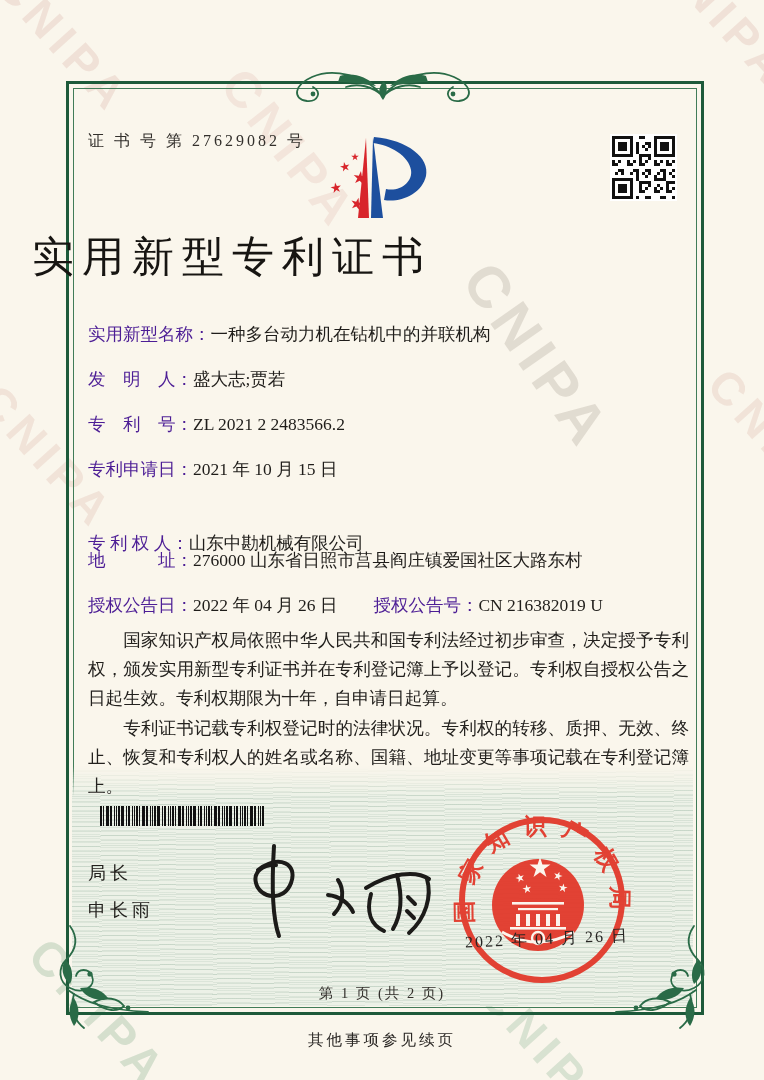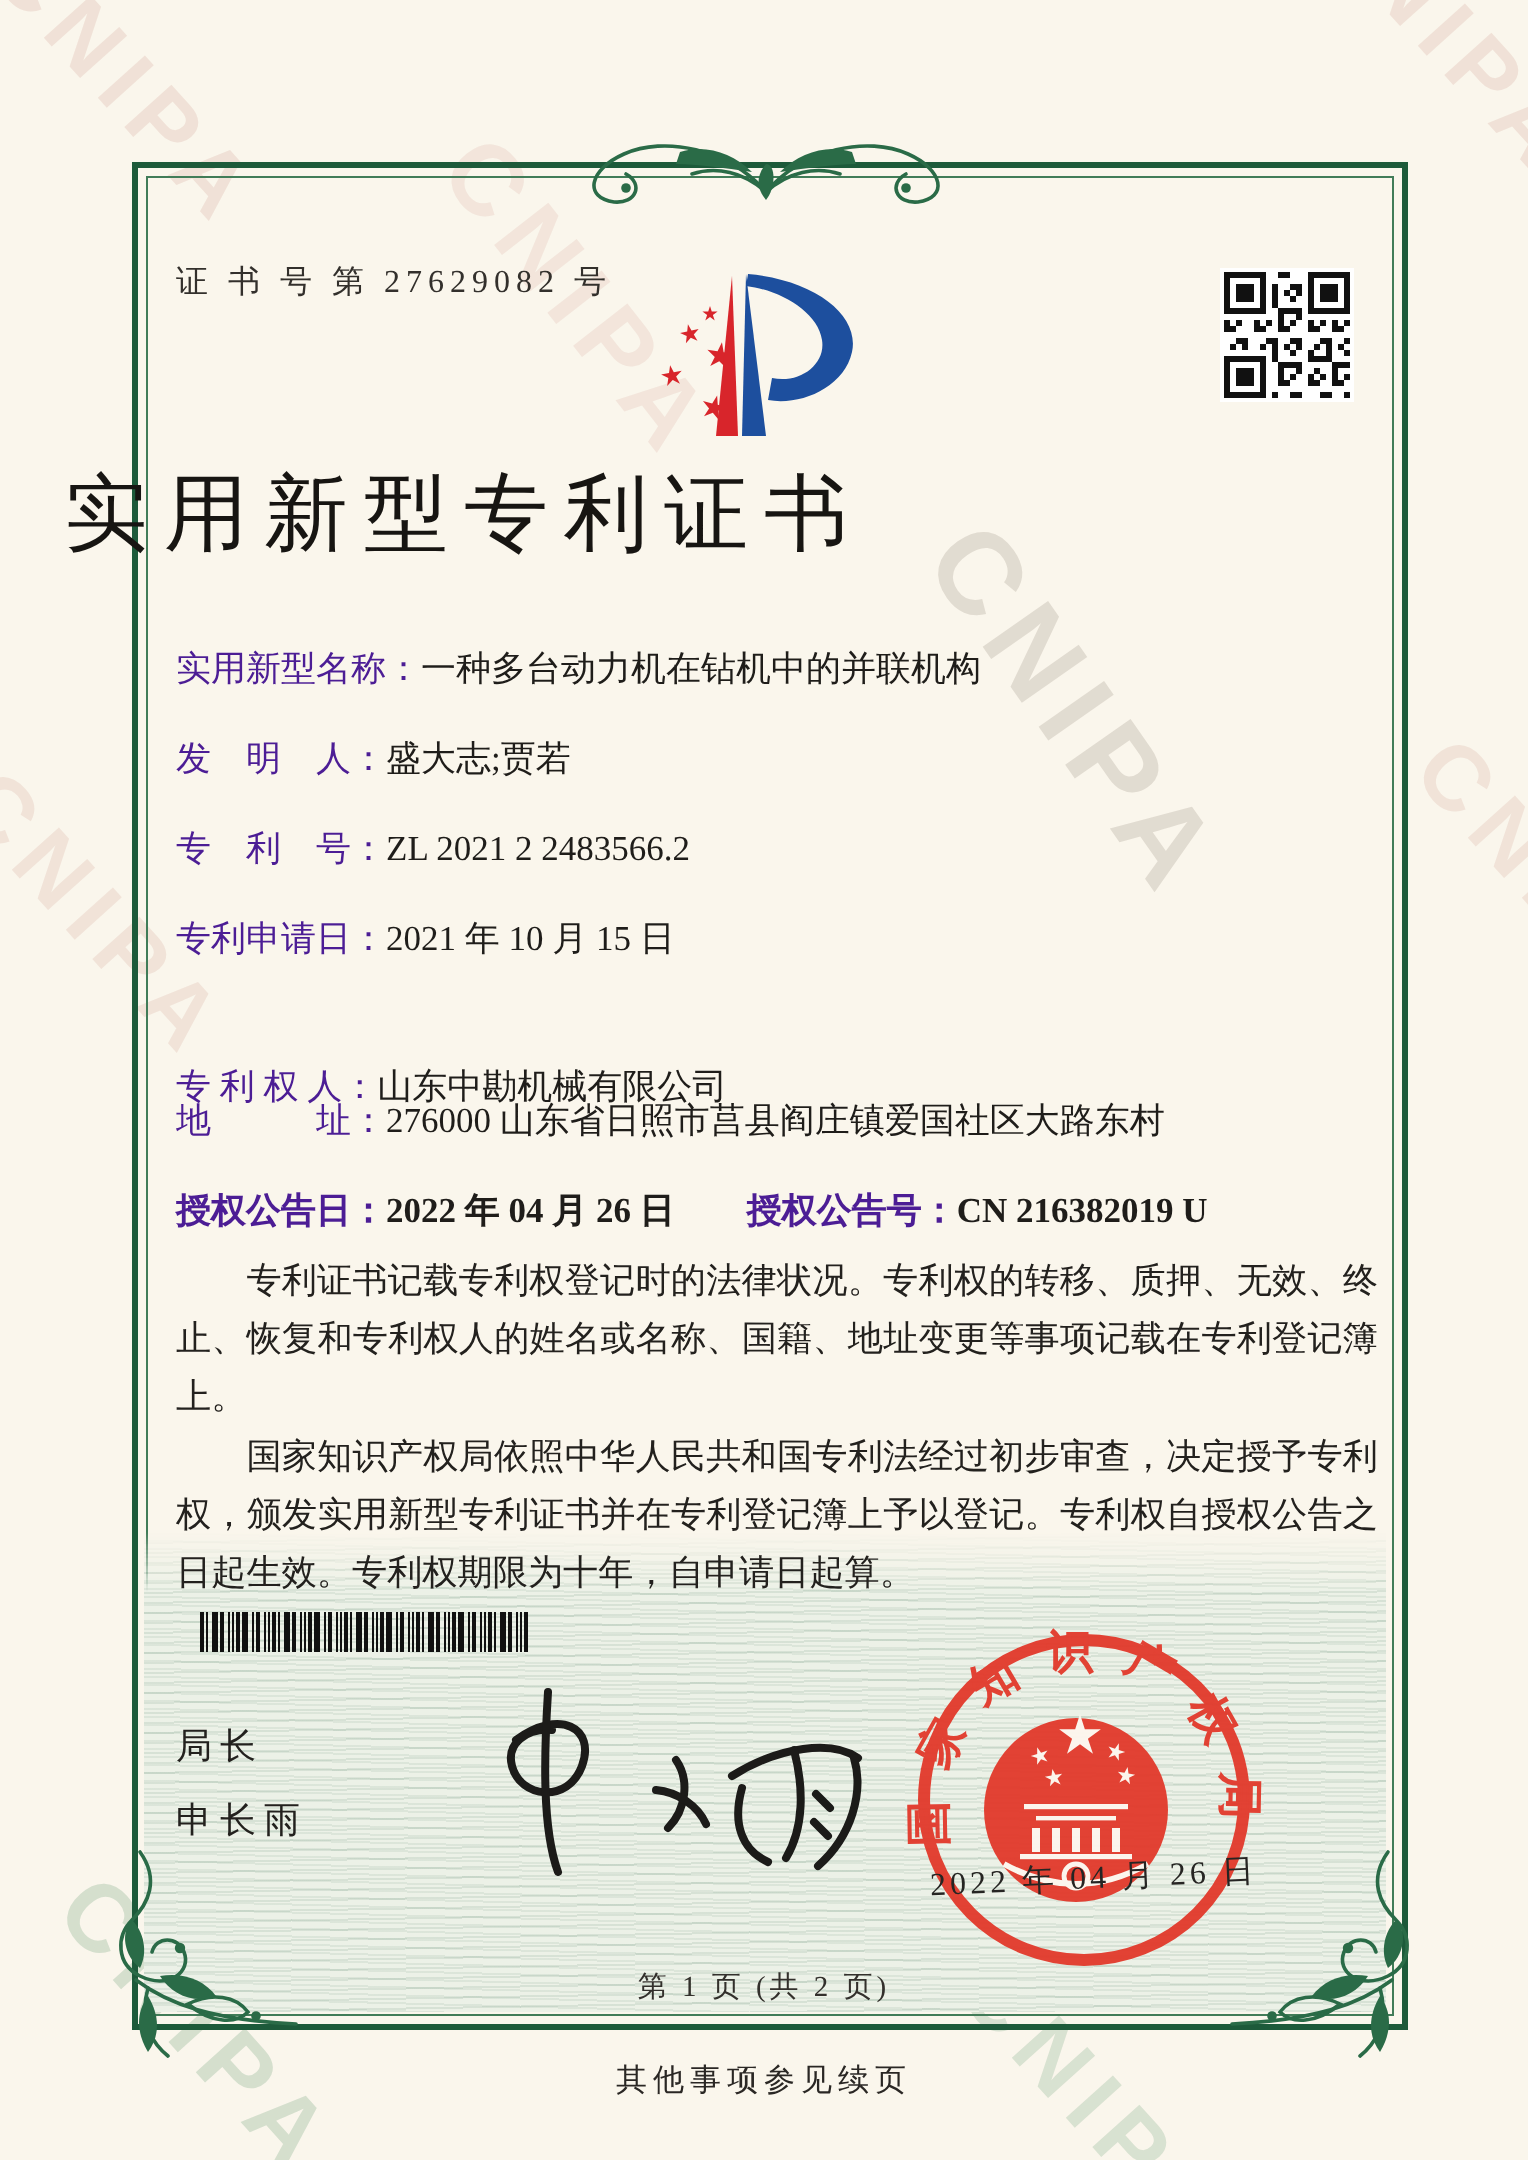--- a/index.html
+++ b/index.html
@@ -265,28 +265,28 @@
     </div>
     <div class="field-row" style="top:457px;">
       <span class="lab">专利申请日：</span><span class="val">2021 年 10 月 15 日</span>
     </div>
     <div class="field-row" style="top:515px;margin-top:16px;">
       <span class="lab">专 利 权 人：</span><span class="val">山东中勘机械有限公司</span>
     </div>
     <div class="field-row" style="top:548px;">
       <span class="lab">地　　　址：</span><span class="val">276000 山东省日照市莒县阎庄镇爱国社区大路东村</span>
     </div>
-    <div class="field-row" style="top:593px;font-weight:bold;">
+    <div class="field-row" style="top:593px;">
       <span class="lab">授权公告日：</span><span class="val">2022 年 04 月 26 日</span><span class="lab pair2">授权公告号：</span><span class="val">CN 216382019 U</span>
     </div>
   </div>
 
   <div class="paras">
+    <p>国家知识产权局依照中华人民共和国专利法经过初步审查，决定授予专利权，颁发实用新型专利证书并在专利登记簿上予以登记。专利权自授权公告之日起生效。专利权期限为十年，自申请日起算。</p>
     <p>专利证书记载专利权登记时的法律状况。专利权的转移、质押、无效、终止、恢复和专利权人的姓名或名称、国籍、地址变更等事项记载在专利登记簿上。</p>
-    <p>国家知识产权局依照中华人民共和国专利法经过初步审查，决定授予专利权，颁发实用新型专利证书并在专利登记簿上予以登记。专利权自授权公告之日起生效。专利权期限为十年，自申请日起算。</p>
   </div>
 
   <svg class="barcode" id="barcode-svg" viewBox="0 0 168 20" preserveAspectRatio="none" fill="#111">
       <rect x="0" y="0" width="2" height="20"></rect>
       <rect x="3" y="0" width="1" height="20"></rect>
       <rect x="6" y="0" width="3" height="20"></rect>
       <rect x="10" y="0" width="2" height="20"></rect>
       <rect x="14" y="0" width="1" height="20"></rect>
       <rect x="16" y="0" width="1" height="20"></rect>
       <rect x="18" y="0" width="2" height="20"></rect>

